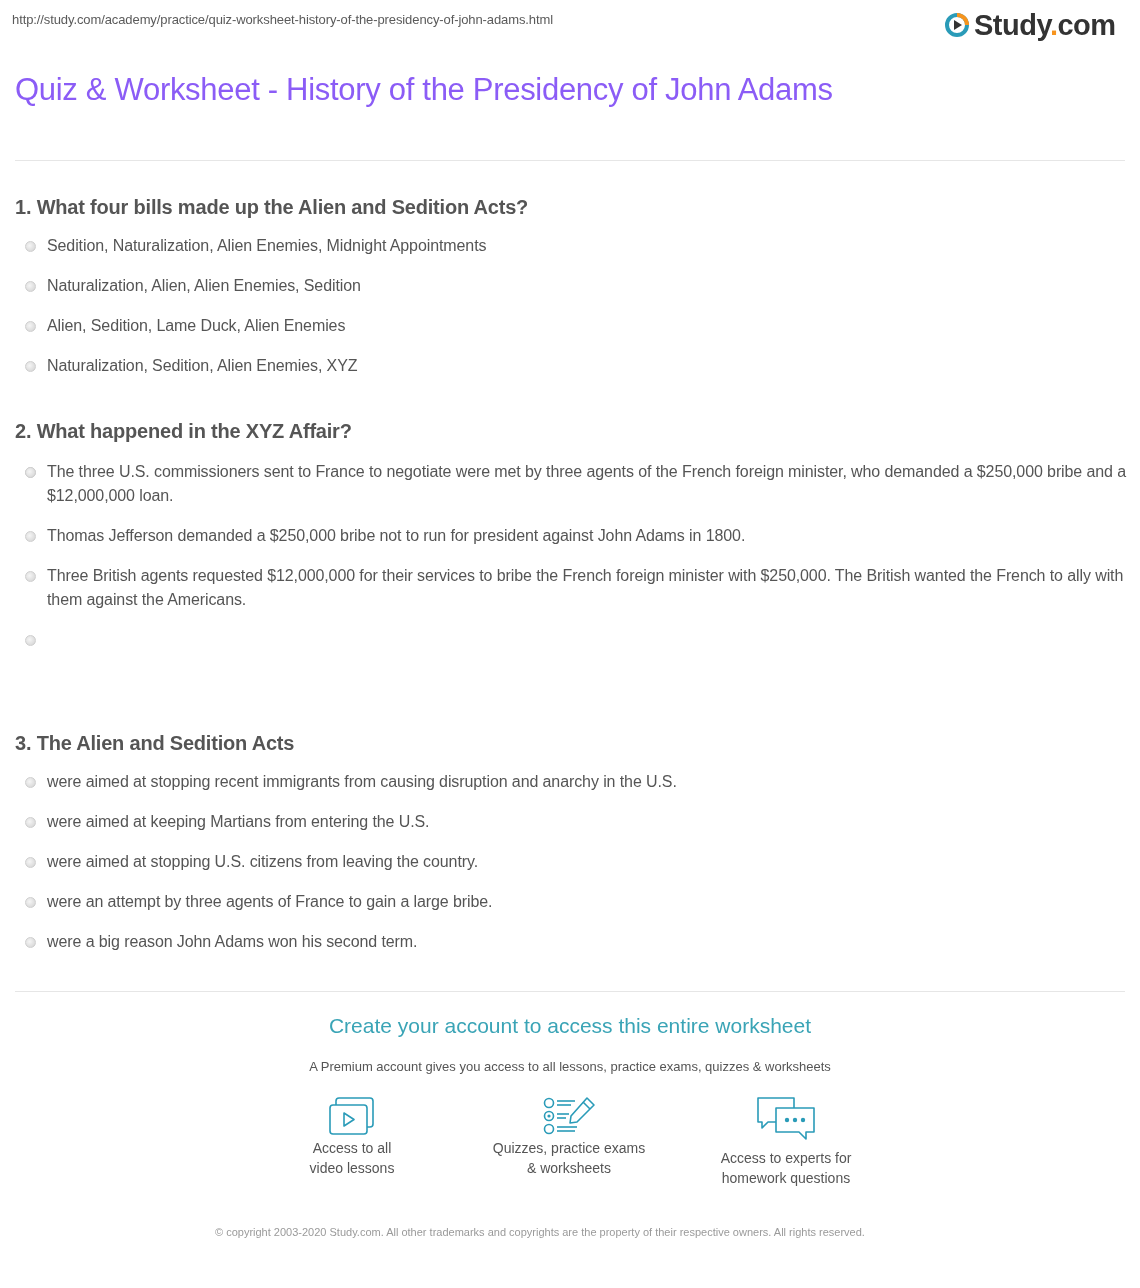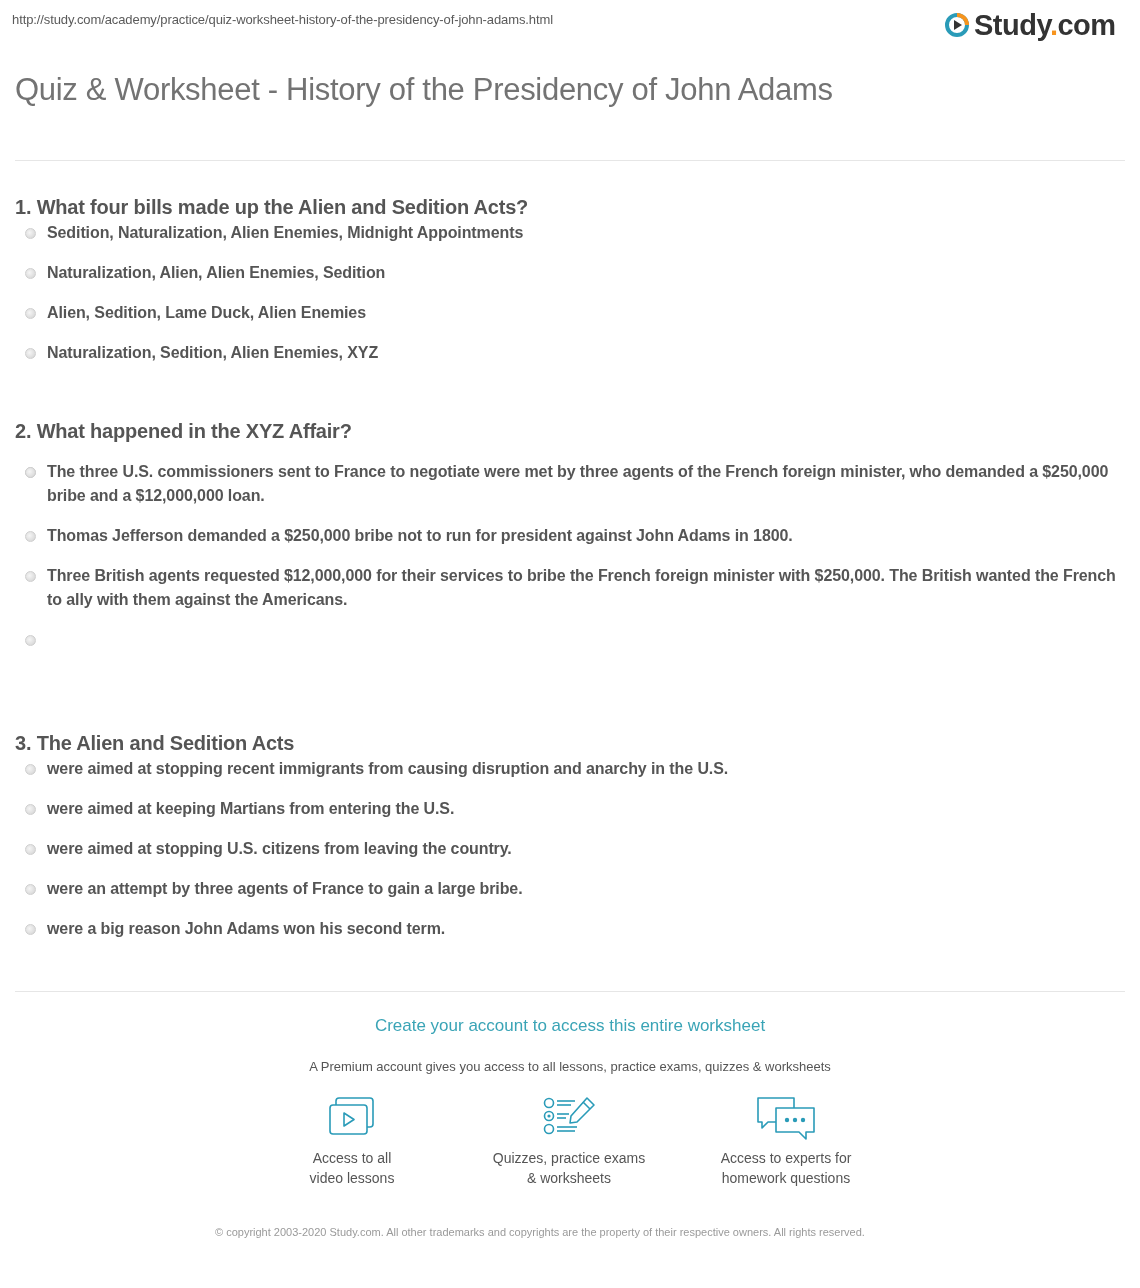--- a/index.html
+++ b/index.html
@@ -6,37 +6,37 @@
     html, body { width: 1140px; height: 1288px; background: #ffffff; overflow: hidden; }
     body { font-family: "Liberation Sans", "DejaVu Sans", sans-serif; color: #555555; position: relative; }
 
     .top-bar { position: absolute; left: 0; top: 0; width: 1140px; height: 50px; }
     .url-text { position: absolute; left: 12px; top: 12px; font-size: 13px; color: #5a5a5a; letter-spacing: -0.1px; }
     .logo { position: absolute; left: 944px; top: 8px; height: 34px; display: flex; align-items: center; }
     .logo svg { display: block; }
     .logo-text { font-size: 29px; font-weight: bold; color: #333333; margin-left: 4px; letter-spacing: -0.5px; line-height: 1; }
     .logo-dot { color: #f7941d; }
 
-    .title { position: absolute; left: 15px; top: 70px; width: 820px; font-size: 31px; line-height: 39px; color: #737373; font-weight: normal; letter-spacing: -0.3px; }
+    .title { position: absolute; left: 15px; top: 70px; width: 820px; font-size: 31px; line-height: 39px; color: #8b5cf6; font-weight: normal; letter-spacing: -0.3px; }
     .divider { position: absolute; left: 15px; width: 1110px; height: 1px; background: #e6e6e6; }
 
     .question { position: absolute; left: 15px; width: 1115px; }
     .q-heading { font-size: 20px; font-weight: bold; color: #555555; letter-spacing: -0.2px; line-height: 26px; }
-    .answers { list-style: none; margin-top: 1px; font-weight: bold; }
+    .answers { list-style: none; margin-top: 14px; }
     .answer { position: relative; padding-left: 32px; font-size: 16px; line-height: 24px; color: #555555; margin-bottom: 16px; letter-spacing: -0.1px; }
     .radio { position: absolute; left: 10px; top: 7px; width: 11px; height: 11px; border-radius: 50%; background: radial-gradient(circle at 40% 40%, #f5f5f5 0%, #dcdcdc 70%, #c9c9c9 100%); border: 1px solid #cfcfcf; cursor: pointer; }
 
     .cta { position: absolute; left: 0; top: 1012px; width: 1140px; text-align: center; }
-    .cta-title { font-size: 17px; color: #3aa4b6; font-weight: normal; line-height: 28px; }
+    .cta-title { font-size: 21px; color: #3aa4b6; font-weight: normal; line-height: 28px; }
     .cta-sub { font-size: 13px; color: #555555; margin-top: 18px; line-height: 18px; }
 
     .features { position: absolute; top: 1094px; left: 0; width: 1140px; height: 100px; }
     .feature { position: absolute; width: 180px; text-align: center; }
     .feature svg { display: block; margin: 0 auto; }
-    .feature-label { font-size: 14px; color: #555555; line-height: 20px; margin-top: 10px; white-space: pre-line; }
+    .feature-label { font-size: 14px; color: #555555; line-height: 20px; white-space: pre-line; }
 
     .footer { position: absolute; left: 215px; top: 1224px; width: 710px; font-size: 11px; line-height: 16px; color: #9a9a9a; }
   </style>
 </head>
 <body>
 
 <div class="top-bar">
   <div class="url-text">http://study.com/academy/practice/quiz-worksheet-history-of-the-presidency-of-john-adams.html</div>
   <div class="logo">
     <svg width="26" height="26" viewBox="0 0 26 26">

